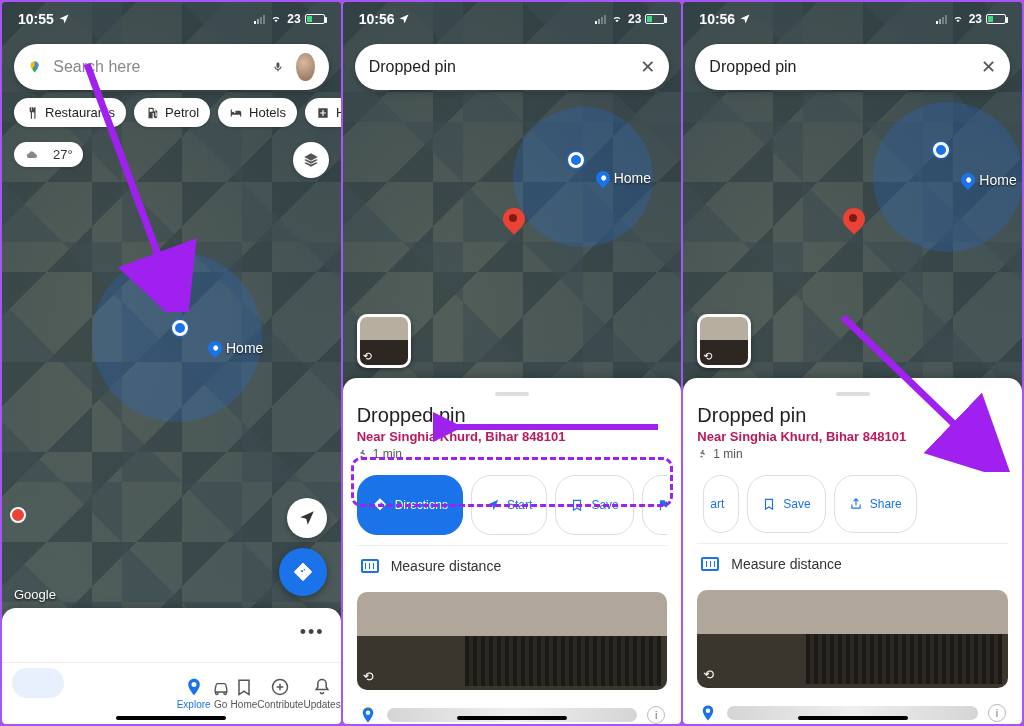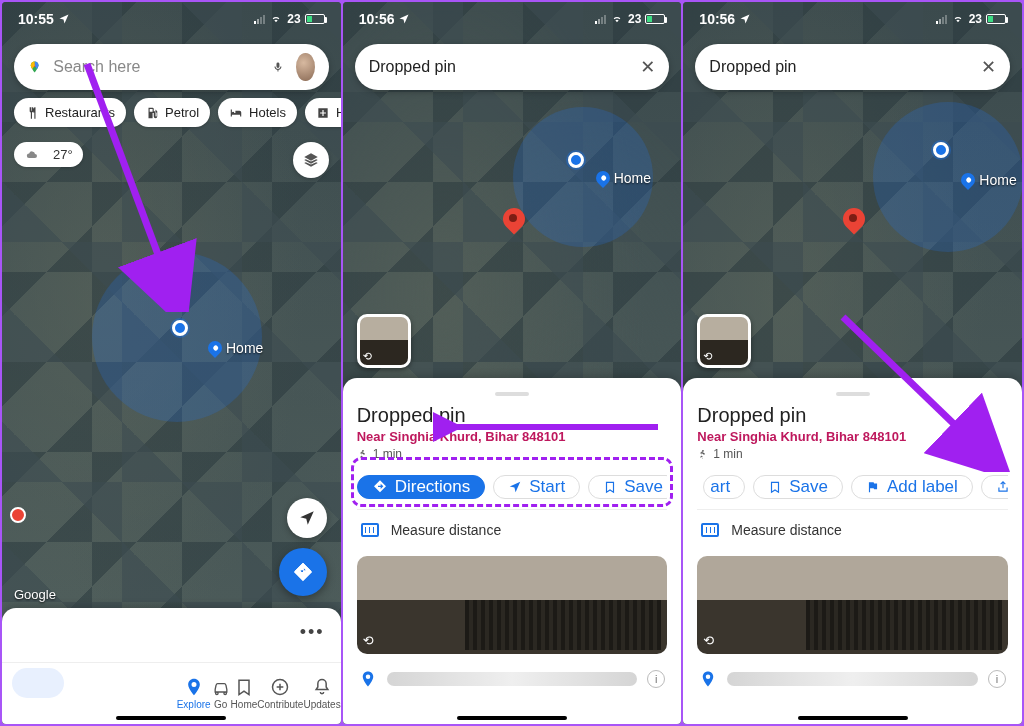--- a/index.html
+++ b/index.html
@@ -75,21 +75,21 @@
   .tab .ticon{width:20px;height:20px;}
   .homebar{position:absolute;bottom:4px;left:50%;transform:translateX(-50%);width:110px;height:4px;background:#000;border-radius:2px;}
 
   
   .sheet2{position:absolute;left:0;right:0;bottom:0;background:#fff;border-radius:14px 14px 0 0;padding:14px 14px 0;box-shadow:0 -2px 8px rgba(0,0,0,.2);}
   .handle{width:34px;height:4px;background:#ddd;border-radius:2px;margin:0 auto 8px;}
   .sheet2 h3{font-size:20px;font-weight:400;color:#222;}
   .sheet2 .addr{font-size:13px;color:#be185d;margin-top:2px;font-weight:bold;}
   .sheet2 .walk{font-size:12px;color:#555;margin-top:3px;display:flex;align-items:center;gap:5px;}
   .btnrow{display:flex;gap:8px;margin:14px 0 10px;overflow:hidden;}
-  .btn{border:1px solid #ddd;border-radius:20px;padding:1px 14px;font-size:17px;color:#1a73e8;display:flex;align-items:center;gap:7px;white-space:nowrap;}
+  .btn{border:1px solid #ddd;border-radius:20px;padding:21px 14px;font-size:12px;color:#1a73e8;display:flex;align-items:center;gap:7px;white-space:nowrap;}
   .btn.primary{background:#1a73e8;color:#fff;border-color:#1a73e8;}
   .measure{display:flex;align-items:center;gap:12px;font-size:14px;color:#333;padding:12px 4px;border-top:1px solid #eee;}
   .street{height:98px;border-radius:10px;margin:6px 0;position:relative;overflow:hidden;background:linear-gradient(#b0a79a 0 45%, #3a352d 45% 100%);}
   .street .grille{position:absolute;left:35%;right:2%;top:45%;bottom:4%;background:repeating-linear-gradient(90deg,#1c1a16 0 4px,#2b2822 4px 8px);}
   .street .sv{position:absolute;left:6px;bottom:6px;color:#fff;font-size:13px;}
   .addr2{display:flex;align-items:center;gap:10px;padding:10px 2px 0;}
   .addr2 .blur{flex:1;height:14px;border-radius:7px;background:linear-gradient(90deg,#d5d5d5,#efefef,#d5d5d5);filter:blur(0.5px);}
   .info{color:#777;border:1px solid #bbb;border-radius:50%;width:18px;height:18px;display:flex;align-items:center;justify-content:center;font-size:11px;}
 
   
@@ -433,26 +433,20 @@
       <div class="btn" style="padding-left:6px;margin-left:24px;">
             <span>art</span>
           </div>
       <div class="btn">
         <svg width="14" height="14" viewBox="0 0 24 24" fill="none" stroke="#1a73e8" stroke-width="2">
               <path d="M6 4h12v17l-6-4-6 4V4z"></path>
             </svg>
         <span>Save</span>
       </div>
       <div class="btn">
-        <svg width="14" height="14" viewBox="0 0 24 24" fill="#1a73e8">
-              <path d="M5 3v18h2v-7h6l1 2h5V6h-5l-1-2H5z"></path>
-            </svg>
-        <span>Add label</span>
-      </div>
-      <div class="btn">
         <svg width="14" height="14" viewBox="0 0 24 24" fill="none" stroke="#1a73e8" stroke-width="2">
               <path d="M12 3v11M8 7l4-4 4 4M5 13v6h14v-6"></path>
             </svg>
         <span>Share</span>
       </div>
     </div>
 
     <div class="measure">
       <span class="ruler">
             <span></span>

